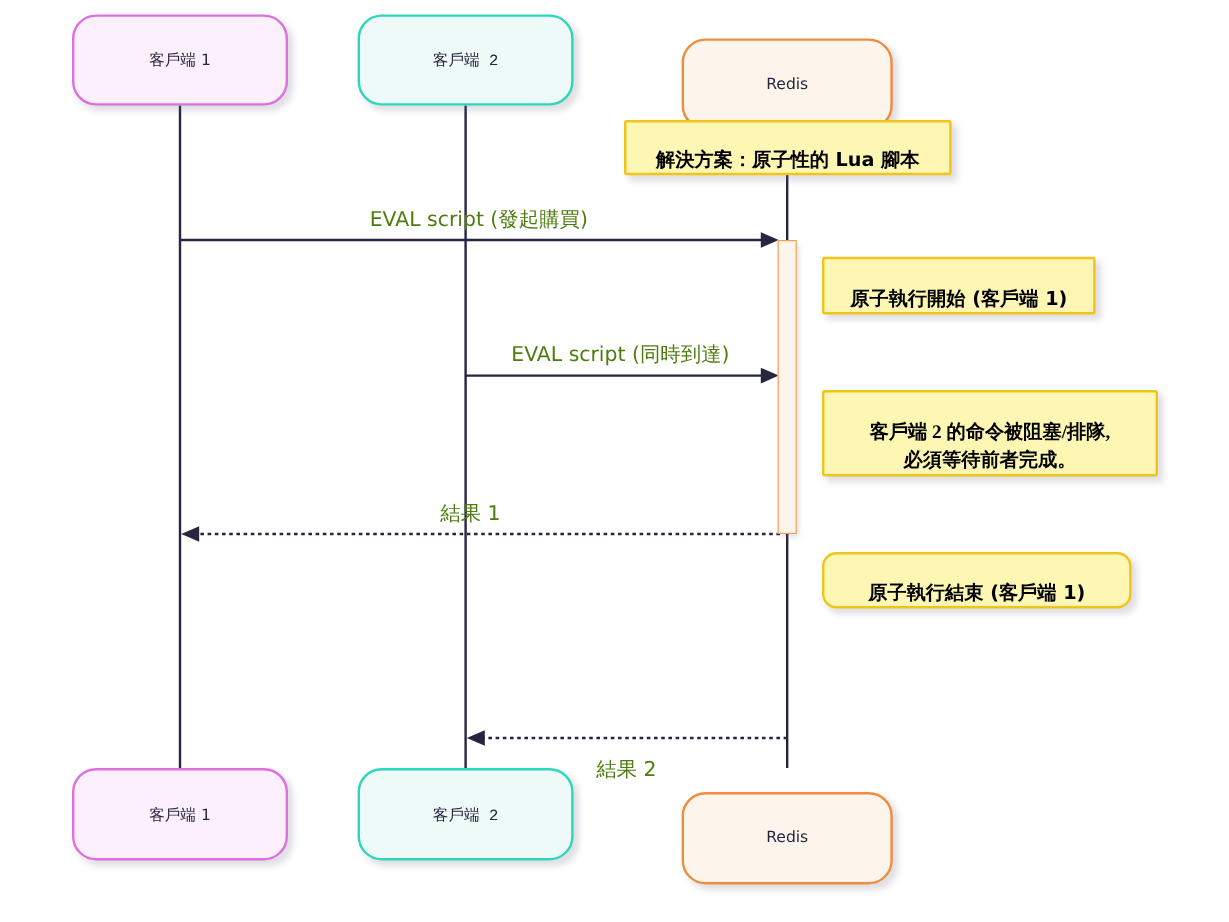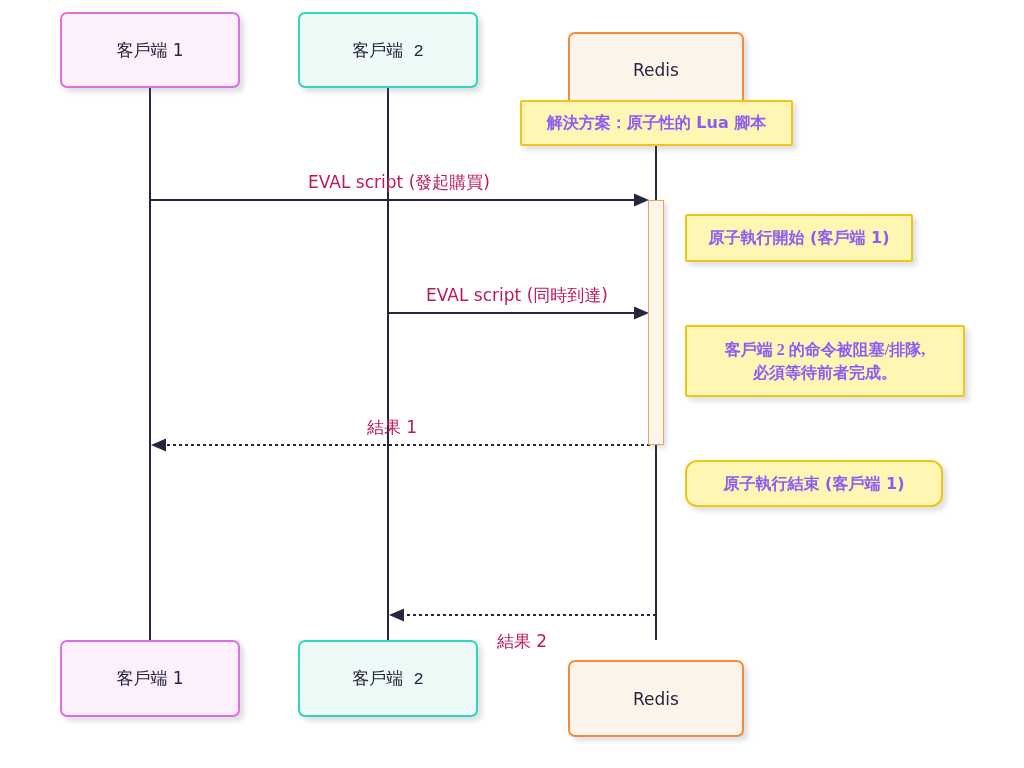--- a/index.html
+++ b/index.html
@@ -18,64 +18,64 @@
   }
   .layer {
     position: absolute;
     left: 0;
     top: 0;
   }
   .actor-box {
     position: absolute;
     box-sizing: border-box;
     border: 2px solid;
-    border-radius: 7px;
+    border-radius: 20px;
     display: flex;
     align-items: center;
     justify-content: center;
-    font-size: 17px;
+    font-size: 13px;
     color: #262640;
     box-shadow: 4px 4px 5px rgba(110,110,130,0.22);
     z-index: 3;
   }
   .actor-client1 { background: #fcf0fc; border-color: #de6fe0; }
   .actor-client2 { background: #eefaf8; border-color: #2fd6b9; font-family: Liberation Mono, monospace; }
   .actor-redis   { background: #fdf5ec; border-color: #f08c3e; margin-top: 20px; }
   .note {
     position: absolute;
     box-sizing: border-box;
     background: #fdf7b3;
     border: 2px solid #f0c419;
     border-radius: 2px;
     display: flex;
     flex-direction: column;
     align-items: center;
-    justify-content: center;
+    justify-content: flex-end;
     font-size: 16px;
     font-weight: bold;
     line-height: 1.45;
     text-align: center;
-    color: #8b5cf6;
+    color: #000000;
     box-shadow: 4px 4px 5px rgba(110,110,130,0.22);
     z-index: 4;
   }
   .activation {
     position: absolute;
     box-sizing: border-box;
     background: #fdf5ec;
     border: 1.5px solid #f0a05a;
     box-shadow: 3px 3px 4px rgba(110,110,130,0.2);
     z-index: 2;
   }
   .msg-label {
     position: absolute;
     transform: translateX(-50%);
     white-space: nowrap;
     font-size: 17px;
-    color: #be185d;
+    color: #4d7c0f;
     z-index: 5;
   }
   .lifeline { stroke: #262640; stroke-width: 2; }
   .msg-line { stroke: #262640; stroke-width: 2; }
   .msg-line.dashed { stroke-dasharray: 3,3; }
   .arrow-head { fill: #262640; stroke: none; }
 </style>
 </head>
 <body>
 

